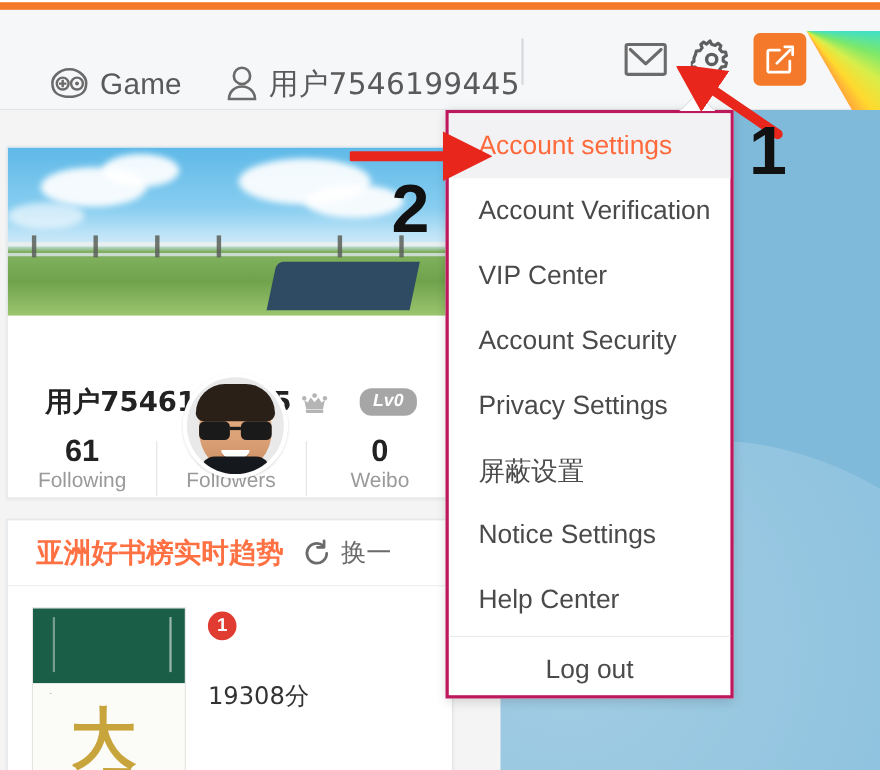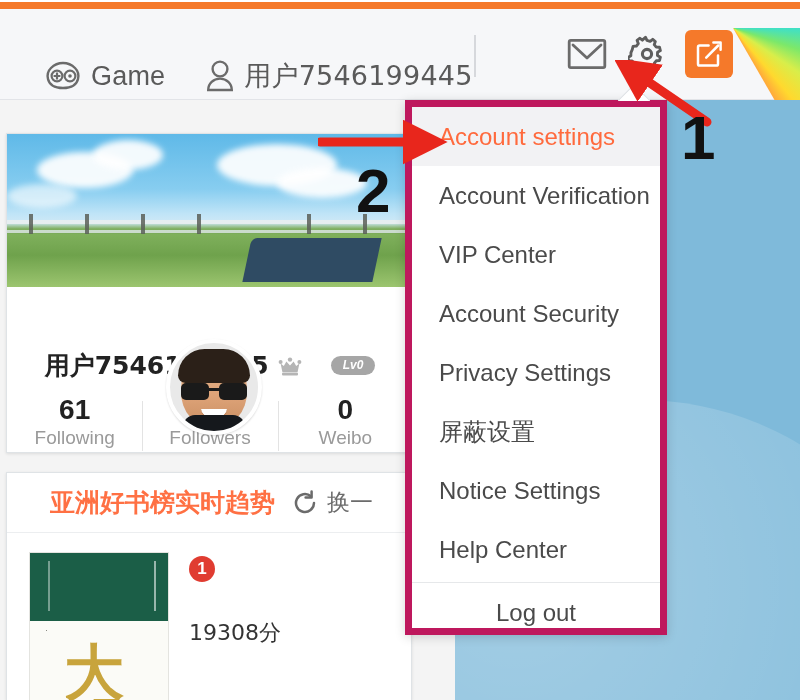--- a/index.html
+++ b/index.html
@@ -154,21 +154,21 @@
   .p-name-row{
     position:absolute; top:62px; left:0; width:406px;
     display:flex; align-items:center; justify-content:center; gap:9px;
   }
   .p-name{
     font-size:25px; font-weight:700; color:#222;
     font-family:"DejaVu Sans","Liberation Sans",sans-serif;
   }
   .lv-badge{
     background:#a6a6a6; color:#fff; border-radius:11px;
-    padding:2px 12px 3px; font-size:12px; font-weight:700; font-style:italic;
+    padding:2px 12px 3px; font-size:16px; font-weight:700; font-style:italic;
     line-height:1.2;
     margin-left:20px;
   }
   .stats{
     position:absolute; top:108px; left:0; width:406px;
     display:flex; align-items:stretch;
   }
   .stat{ flex:1; text-align:center; position:relative; cursor:pointer;}
   .stat + .stat::before{
     content:""; position:absolute; left:0; top:6px; width:1px; height:50px; background:#e3e3e3;
@@ -178,21 +178,21 @@
 
   
   .rank-card{
     position:absolute; left:6px; top:472px; width:406px; height:228px;
     background:#ffffff; border:1px solid #dfe3e6; border-bottom:none;
     box-shadow:0 1px 3px rgba(0,0,0,.10);
     overflow:hidden;
   }
   .rank-head{
     position:absolute; left:0; top:0; width:406px; height:60px;
-    display:flex; align-items:center; padding-left:43px; gap:16px;
+    display:flex; align-items:center; padding-left:26px; gap:16px;
     border-bottom:1px solid #eceef0;
   }
   .rank-title{
     font-size:25px; font-weight:700; color:#ff7043;
     font-family:"DejaVu Sans","Liberation Sans",sans-serif; white-space:nowrap;
   }
   .refresh-wrap{ display:flex; align-items:center; gap:8px; cursor:pointer;}
   .refresh-lbl{
     font-size:23px; color:#6b6b6b;
     font-family:"DejaVu Sans","Liberation Sans",sans-serif; white-space:nowrap;
@@ -229,21 +229,21 @@
     font-family:"DejaVu Sans","Liberation Sans",sans-serif;
   }
   .bi-score{
     font-size:22px; color:#333; margin-top:36px;
     font-family:"DejaVu Sans","Liberation Sans",sans-serif;
   }
 
   
   .menu{
     position:absolute; left:405px; top:100px; width:262px; height:535px;
-    background:#ffffff; border:7px solid #be185d;
+    background:#ffffff; border:3px solid #be185d;
     box-shadow:0 2px 10px rgba(0,0,0,.16);
     z-index:30;
   }
   .menu-caret{
     position:absolute; left:618px; top:84px; width:32px; height:17px; z-index:32;
     overflow:hidden;
   }
   .menu-caret i{
     position:absolute; left:4px; top:5px; width:24px; height:24px;
     background:#fff; border-left:1px solid #dcdfe3; border-top:1px solid #dcdfe3;

